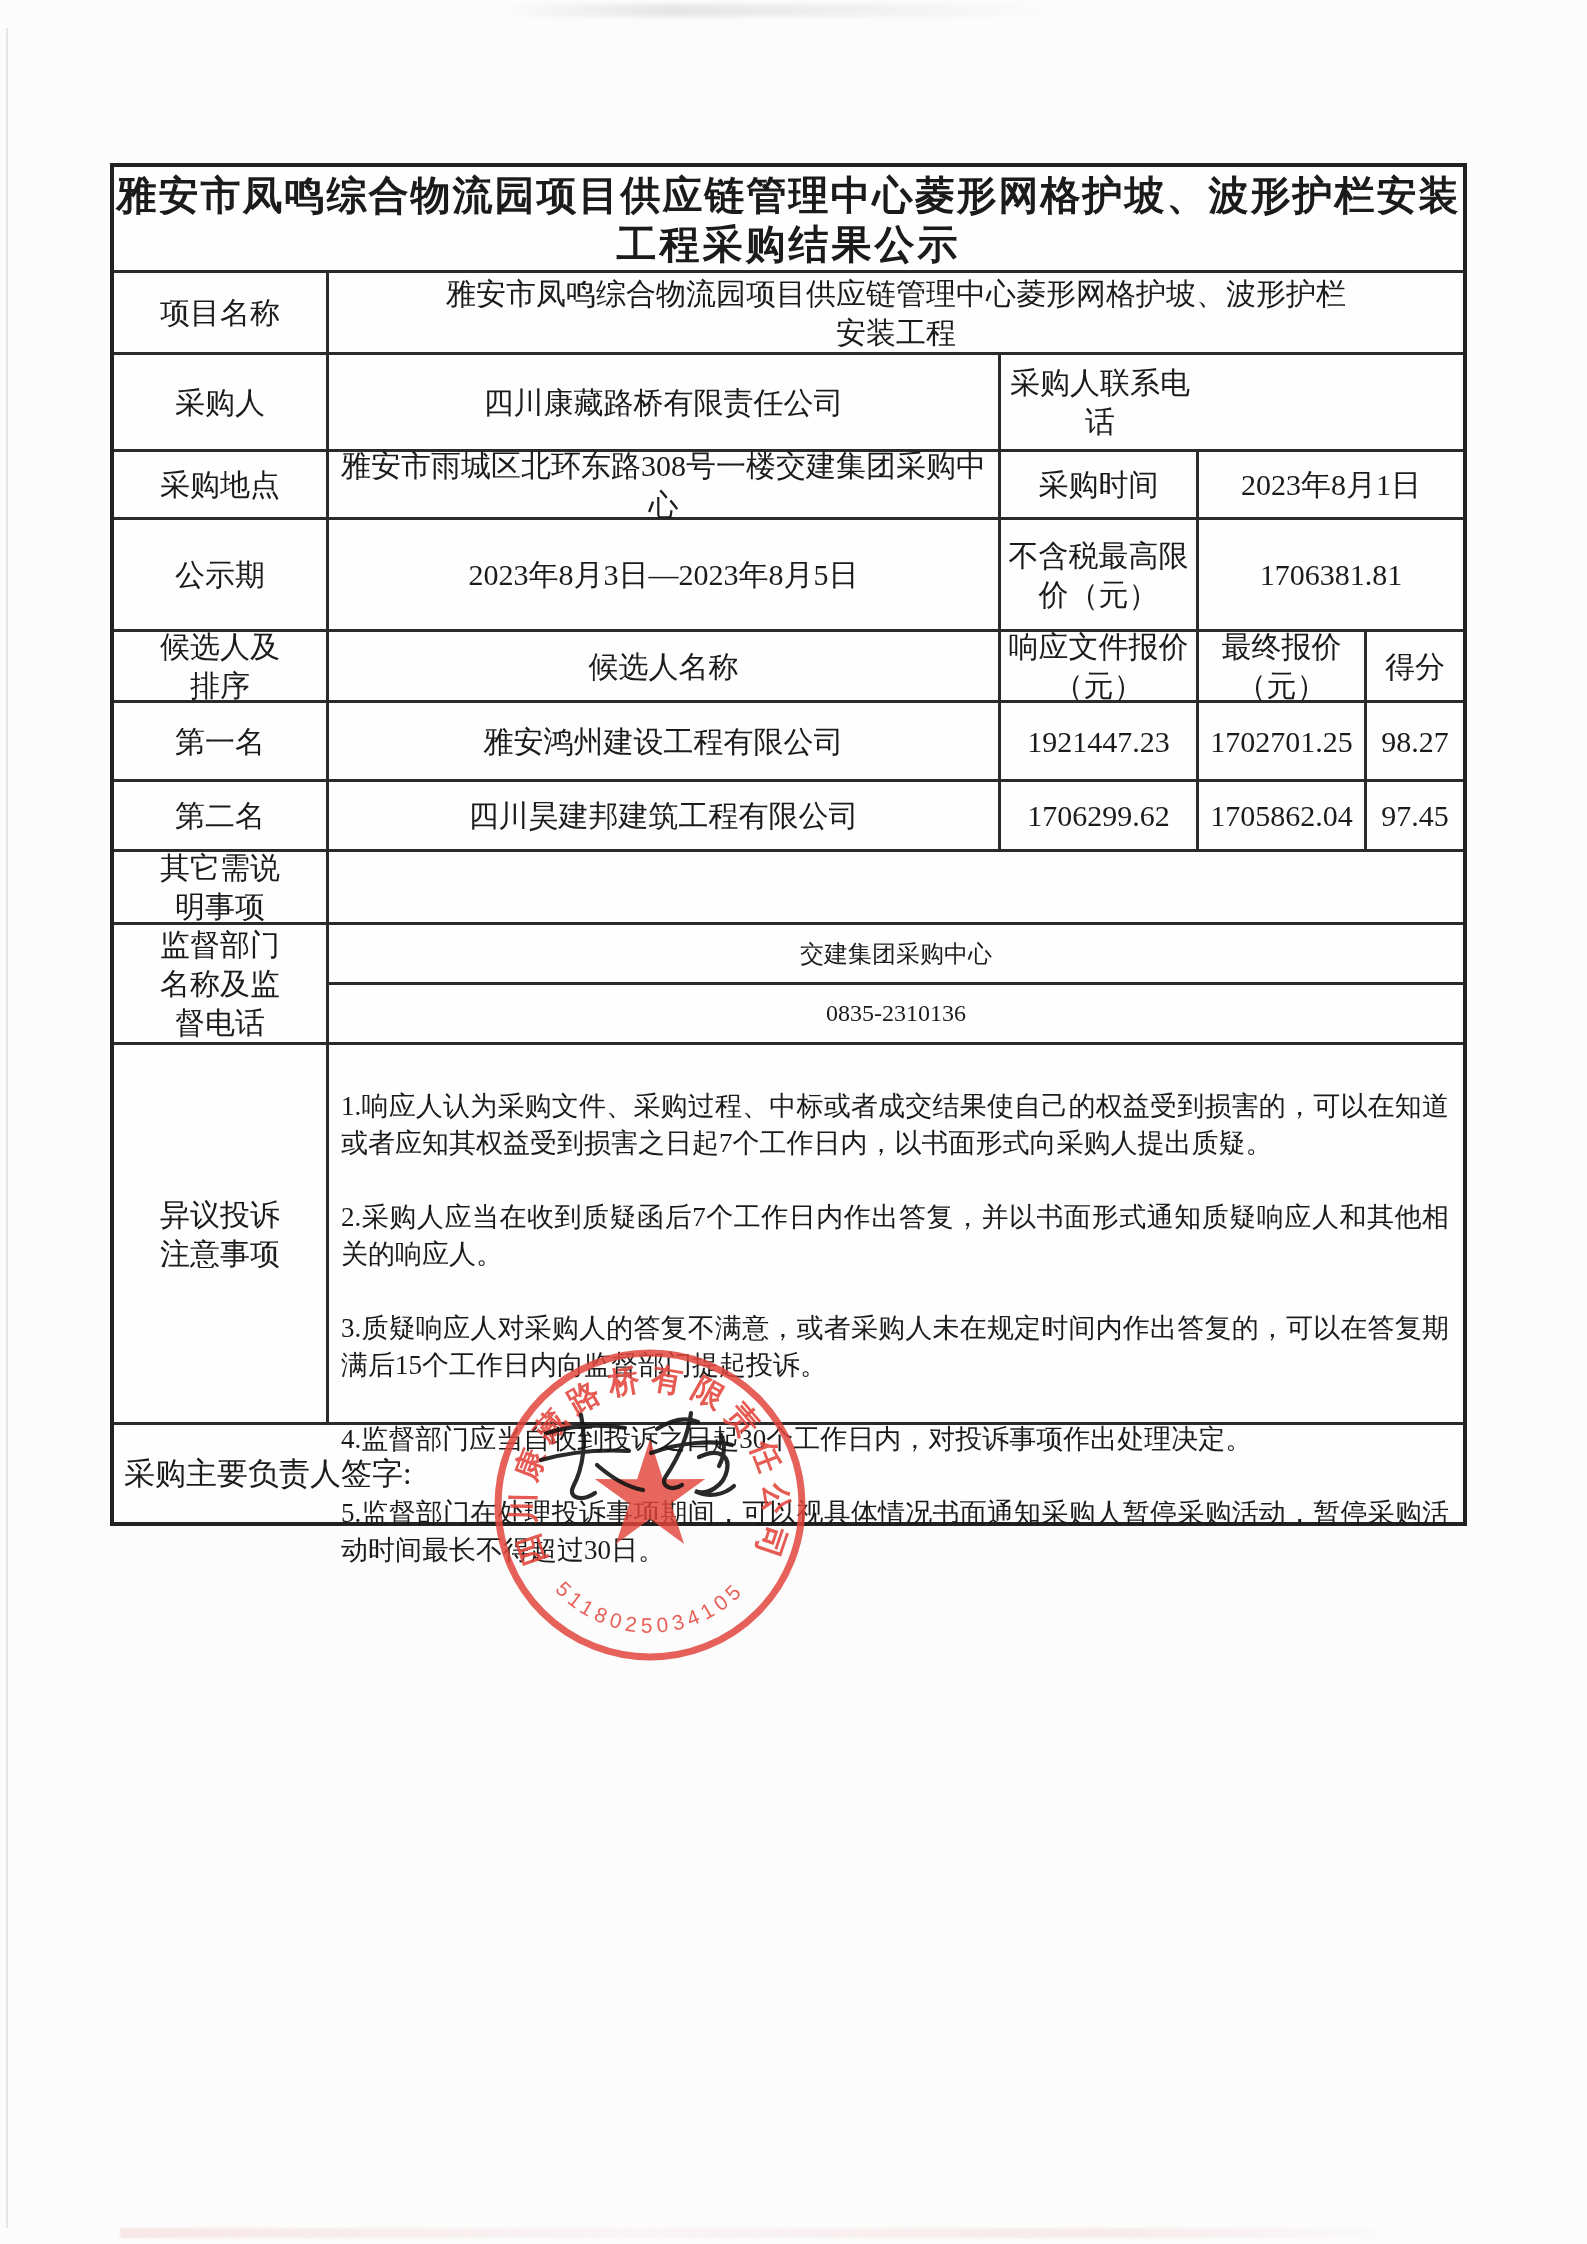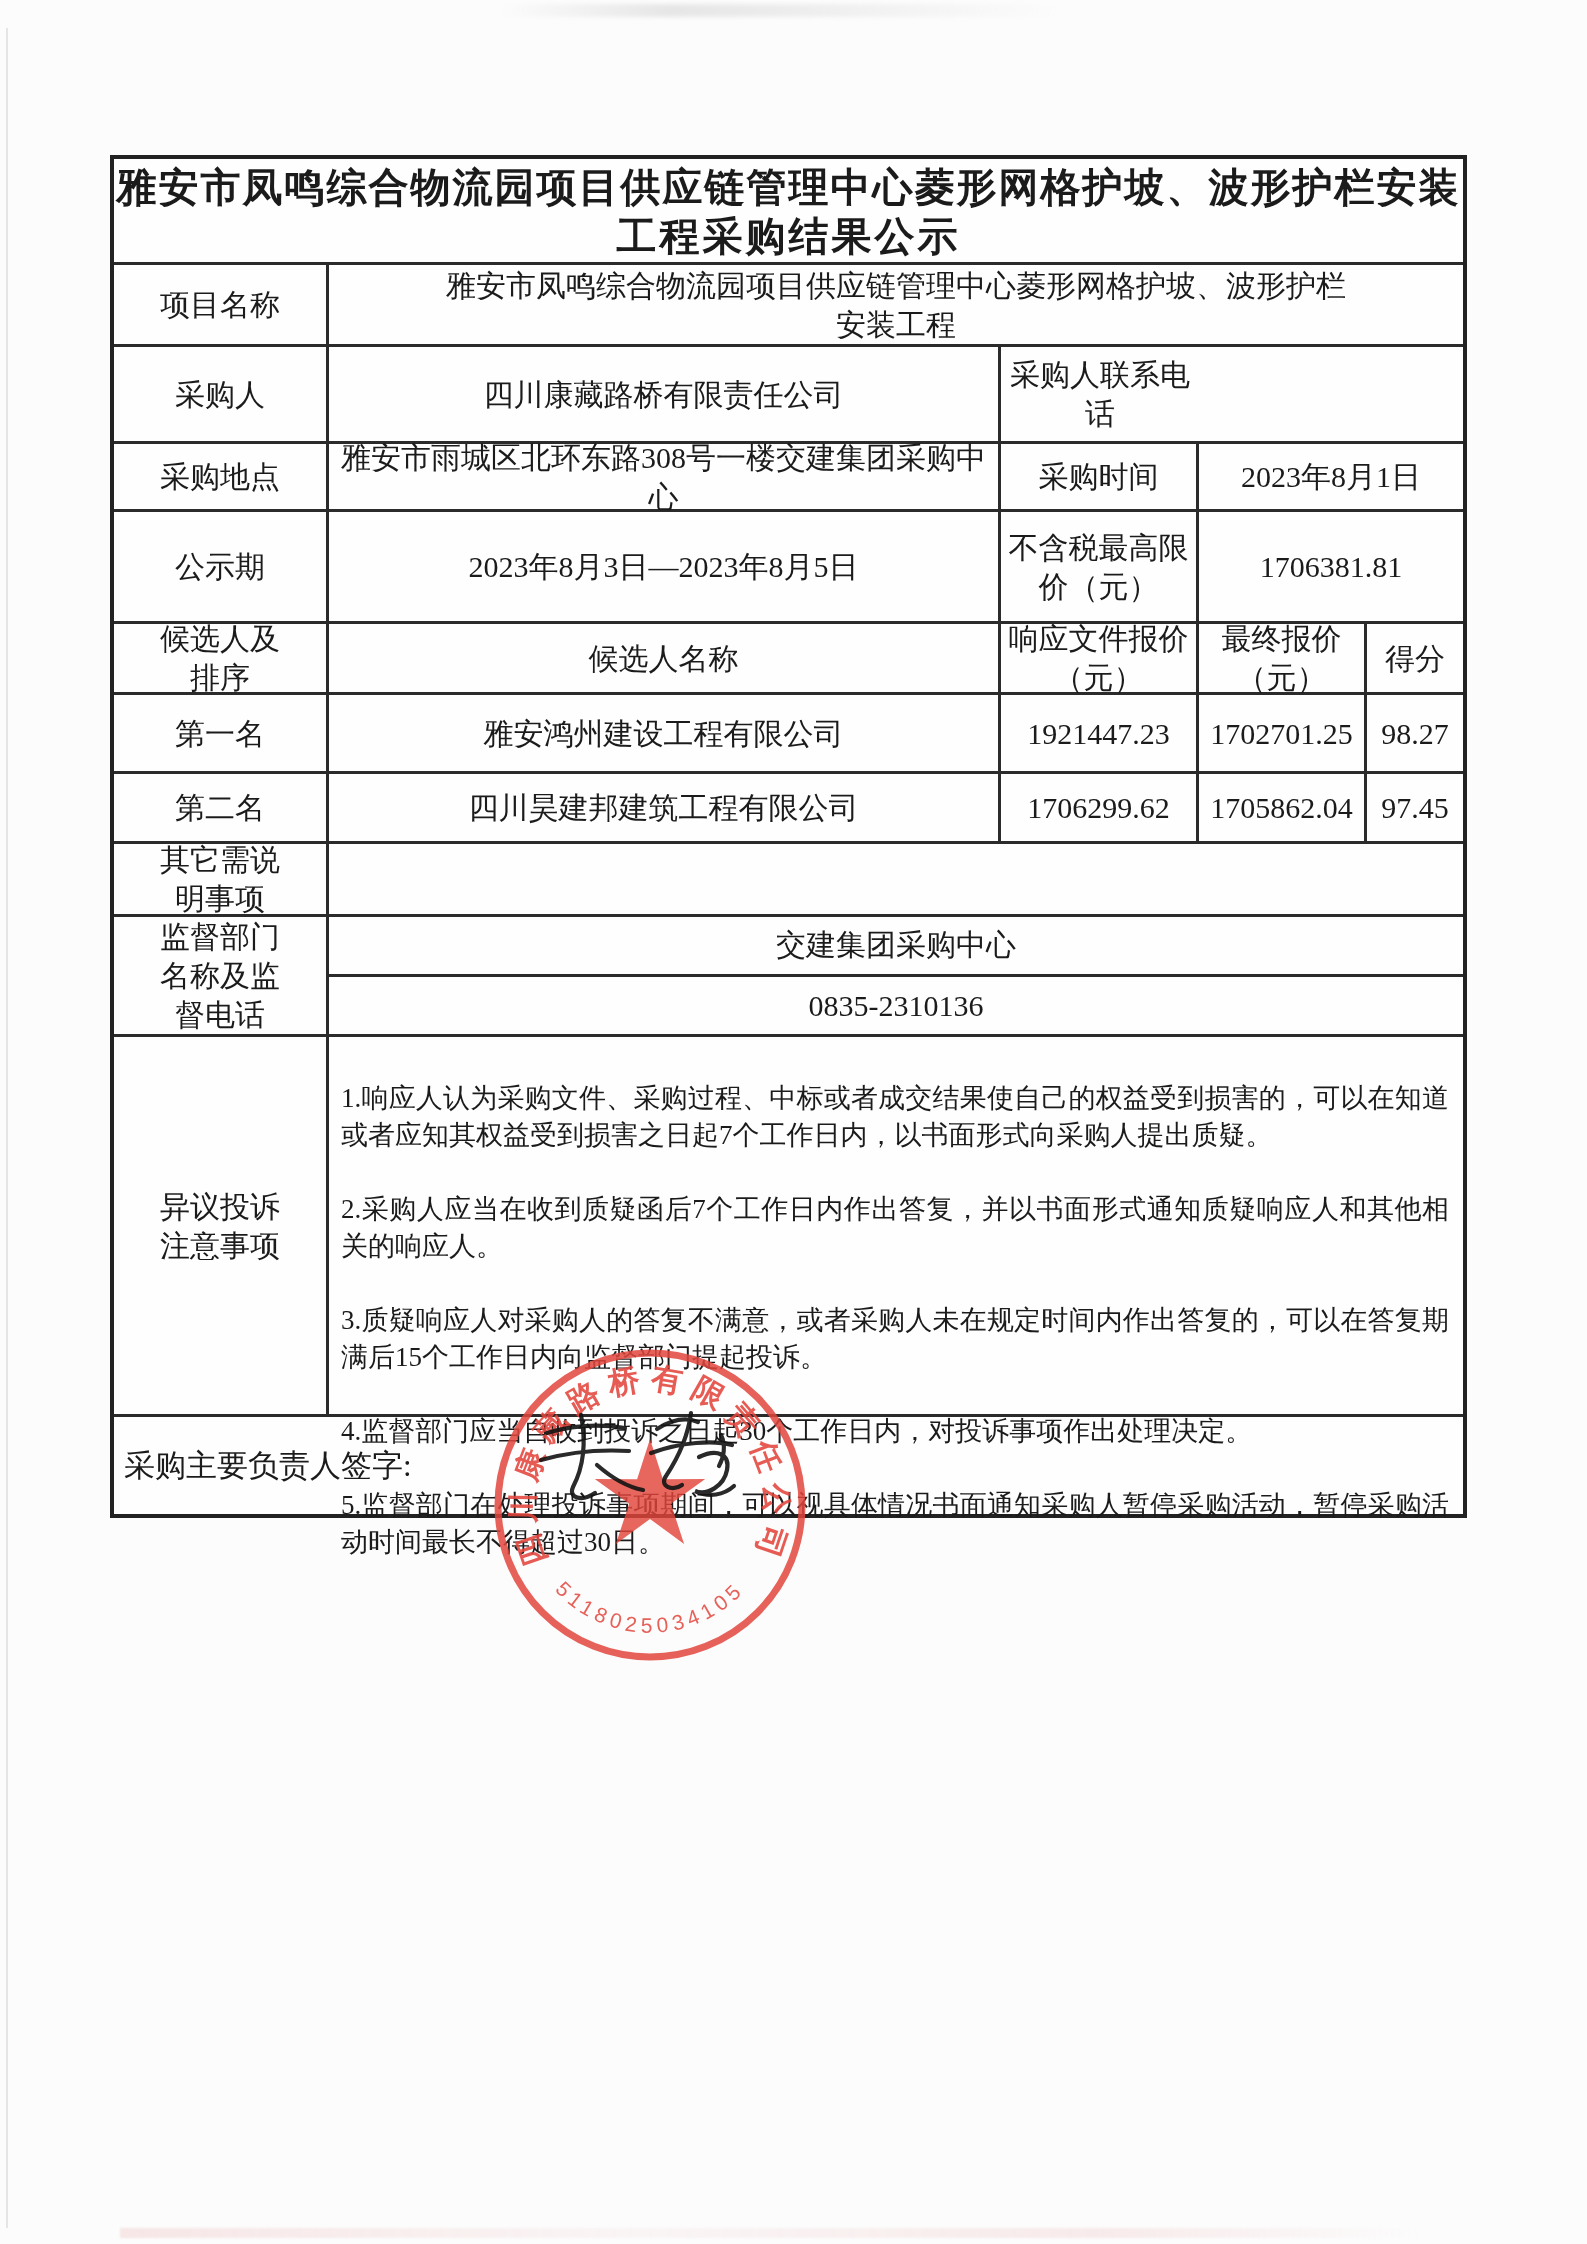--- a/index.html
+++ b/index.html
@@ -10,21 +10,21 @@
   
   .scan-smudge-top{position:absolute;left:500px;top:4px;width:560px;height:13px;
      background:linear-gradient(90deg,transparent,#9a9a9a 30%,#bdbdbd 55%,transparent);
      opacity:.22;filter:blur(2px);}
   .scan-line-left{position:absolute;left:6px;top:28px;width:2px;height:2200px;background:#d9d9dd;opacity:.65;}
   .scan-smudge-bottom{position:absolute;left:120px;top:2228px;width:1300px;height:10px;
      background:linear-gradient(90deg,rgba(235,170,170,.25),rgba(240,200,200,.12) 40%,rgba(235,175,175,.22) 75%,transparent);
      filter:blur(1px);}
 
   
-  .doc-table{position:absolute;left:110px;top:155px;width:1357px;box-sizing:border-box;
+  .doc-table{position:absolute;left:110px;top:163px;width:1357px;box-sizing:border-box;
      border:4px solid #222;background:#fefefe;}
   .row{display:flex;border-top:3px solid #2b2b2b;box-sizing:border-box;}
   .row:first-child{border-top:none;}
   .cell{box-sizing:border-box;border-right:3px solid #2b2b2b;display:flex;align-items:center;justify-content:center;
      text-align:center;white-space:pre-line;font-size:30px;line-height:39px;}
   .cell:last-child{border-right:none;}
   .cA{flex:0 0 215px;}
   .cB{flex:0 0 672px;}
   .cC{flex:0 0 198px;}
   .cD{flex:0 0 168px;}
@@ -44,21 +44,21 @@
   .h-period{height:112px;}
   .h-chead{height:71px;}
   .h-c1{height:79px;}
   .h-c2{height:70px;}
   .h-other{height:73px;}
   .h-supervisor{height:120px;}
   .h-objection{height:380px;}
   .h-sign{height:100px;font-family:Liberation Serif, serif;}
 
   .sup-stack{flex:0 0 1134px;display:flex;flex-direction:column;}
-  .sup-sub{flex:1 1 50%;display:flex;align-items:center;justify-content:center;font-size:30px;font-family:Liberation Serif, serif;}
+  .sup-sub{flex:1 1 50%;display:flex;align-items:center;justify-content:center;font-size:24px;font-family:Liberation Serif, serif;}
   .sup-sub + .sup-sub{border-top:3px solid #2b2b2b;}
 
   .objection-cell{align-items:flex-start;justify-content:flex-start;text-align:justify;
      padding:6px 14px 4px 12px;font-size:27px;line-height:37px;display:block;}
   .objection-cell p{margin:0;text-justify:inter-ideograph;}
 
   .sign-cell{justify-content:flex-start;padding-left:10px;font-size:31px;}
 
   
   .stamp{position:absolute;left:485px;top:1345px;width:330px;height:330px;z-index:6;pointer-events:none;}

